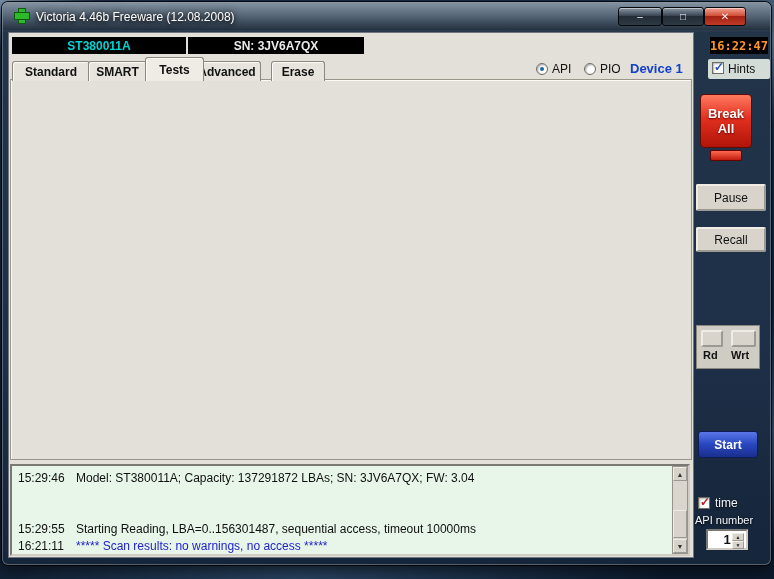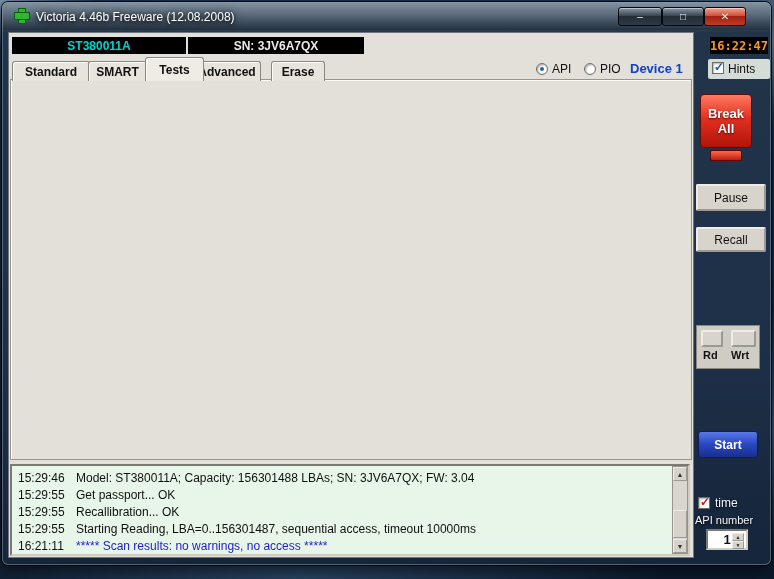--- a/index.html
+++ b/index.html
@@ -943,23 +943,21 @@
   <span class="glasslbl" style="left:695px;top:514px;font-size:11px;">API number</span>
   <div class="inp" style="left:706px;top:529px;width:42px;height:21px;justify-content:center;">
     <span>1</span>
     <span class="spincol">
       <span>▲</span>
       <span>▼</span>
     </span>
   </div>
 
   <div class="logpanel">
-    <div class="logline" style="top:5px;"><span class="lt">15:29:46</span><span class="lx">Model: ST380011A; Capacity: 156301488 LBAs; SN: 3JV6A7QX; FW: 3.04</span></div>
-    <div class="logline" style="top:22px;"><span class="lt">15:29:55</span><span class="lx">Get passport... OK</span></div>
-    <div class="logline" style="top:39px;"><span class="lt">15:29:55</span><span class="lx">Recallibration... OK</span></div>
+    <div class="logline" style="top:5px;"><span class="lt">15:29:46</span><span class="lx">Model: ST380011A; Capacity: 137291872 LBAs; SN: 3JV6A7QX; FW: 3.04</span></div>
     <div class="logline" style="top:56px;"><span class="lt">15:29:55</span><span class="lx">Starting Reading, LBA=0..156301487, sequential access, timeout 10000ms</span></div>
     <div class="logline" style="top:73px;"><span class="lt">16:21:11</span><span class="lx" style="color: rgb(34, 34, 204);">***** Scan results: no warnings, no access *****</span></div>
     <div class="sbtrack" style="right:0;top:0;bottom:0;width:16px;">
       <div class="sbtn" style="left:0;top:0;width:14px;height:14px;">▲</div>
       <div class="thumb" style="left:0;bottom:15px;width:14px;height:28px;"></div>
       <div class="sbtn" style="left:0;bottom:0;width:14px;height:14px;">▼</div>
     </div>
   </div>
 
 </div>

